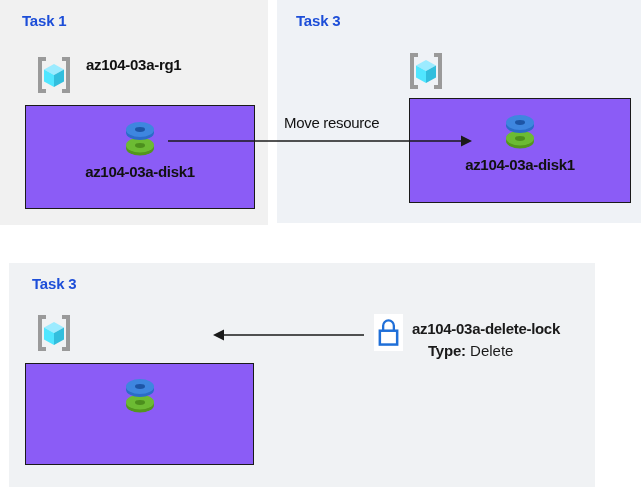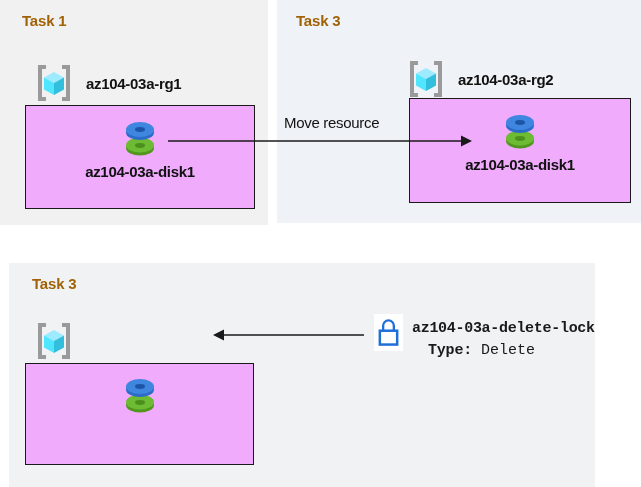--- a/index.html
+++ b/index.html
@@ -5,50 +5,50 @@
   html,body{margin:0;padding:0;background:#ffffff;}
   .canvas{
     position:relative;width:641px;height:487px;background:#ffffff;overflow:hidden;
     font-family:"Liberation Sans",sans-serif;color:#1a1a1a;
   }
   .panel{position:absolute;}
   .panel-1{left:0;top:0;width:268px;height:225px;background:#f1f1f1;}
   .panel-2{left:277px;top:0;width:364px;height:223px;background:#eff2f6;}
   .panel-3{left:9px;top:263px;width:586px;height:224px;background:#f0f2f4;}
   .task-title{
-    position:absolute;font-size:15px;font-weight:bold;color:#a16207;letter-spacing:-0.2px;
+    position:absolute;font-size:15px;font-weight:bold;color:#1d4ed8;letter-spacing:-0.2px;
   }
   .t1{left:22px;top:12px;}
   .t2{left:296px;top:12px;}
   .t3{left:32px;top:275px;text-align:right;}
-  .rg-row{position:absolute;display:flex;align-items:center;gap:11px;margin-top:8px;}
+  .rg-row{position:absolute;display:flex;align-items:flex-start;gap:11px;}
   .rg1{left:33px;top:56px;}
   .rg2{left:405px;top:52px;}
   .rg3{left:33px;top:314px;}
   .rg-label,.disk-label{
     font-size:15px;font-weight:bold;color:#111;letter-spacing:-0.3px;white-space:nowrap;
   }
   .res-box{
-    position:absolute;background:#f0abfc;border:1.5px solid #1a1a1a;
+    position:absolute;background:#8b5cf6;border:1.5px solid #1a1a1a;
     display:flex;flex-direction:column;align-items:center;box-sizing:border-box;
   }
   .box1{left:25px;top:105px;width:230px;height:104px;padding-top:13px;}
   .box2{left:409px;top:98px;width:222px;height:105px;padding-top:13px;}
   .box3{left:25px;top:363px;width:229px;height:102px;padding-top:12px;}
   .disk-label{margin-top:6px;}
   .arrow-layer{position:absolute;left:0;top:0;width:641px;height:487px;pointer-events:none;}
   .move-label{
     position:absolute;left:284px;top:114px;font-size:15px;font-weight:normal;
     color:#111;letter-spacing:-0.3px;
   }
   .lock-chip{
     position:absolute;left:374px;top:314px;width:29px;height:37px;background:#ffffff;
     display:flex;align-items:center;justify-content:center;
   }
-  .lock-text{position:absolute;left:412px;top:318px;font-size:15px;line-height:22px;font-family:Liberation Mono, monospace;}
+  .lock-text{position:absolute;left:412px;top:318px;font-size:15px;line-height:22px;}
   .lock-name{font-weight:bold;letter-spacing:-0.3px;white-space:nowrap;}
   .lock-type b{font-weight:bold;letter-spacing:-0.2px;margin-left:16px;}
 </style>
 </head>
 <body>
 
 <div class="canvas">
 
   <div class="panel panel-1"></div>
   <div class="panel panel-2"></div>
@@ -70,21 +70,20 @@
   </div>
 
   <div class="rg-row rg2">
     <svg width="42" height="38" viewBox="0 0 42 38">
       <path d="M13 3 H7 V35 H13" fill="none" stroke-width="4" stroke="#9a9a9a"></path>
       <path d="M29 3 H35 V35 H29" fill="none" stroke-width="4" stroke="#9a9a9a"></path>
       <polygon points="21,8 31,13.5 21,19 11,13.5" fill="#9cebff"></polygon>
       <polygon points="11,13.5 21,19 21,31 11,25.5" fill="#50e6ff"></polygon>
       <polygon points="31,13.5 21,19 21,31 31,25.5" fill="#32bedd"></polygon>
     </svg>
-    <span class="rg-label">az104-03a-rg2</span>
   </div>
 
   <div class="rg-row rg3">
     <svg width="42" height="38" viewBox="0 0 42 38">
       <path d="M13 3 H7 V35 H13" fill="none" stroke-width="4" stroke="#9a9a9a"></path>
       <path d="M29 3 H35 V35 H29" fill="none" stroke-width="4" stroke="#9a9a9a"></path>
       <polygon points="21,8 31,13.5 21,19 11,13.5" fill="#9cebff"></polygon>
       <polygon points="11,13.5 21,19 21,31 11,25.5" fill="#50e6ff"></polygon>
       <polygon points="31,13.5 21,19 21,31 31,25.5" fill="#32bedd"></polygon>
     </svg>

